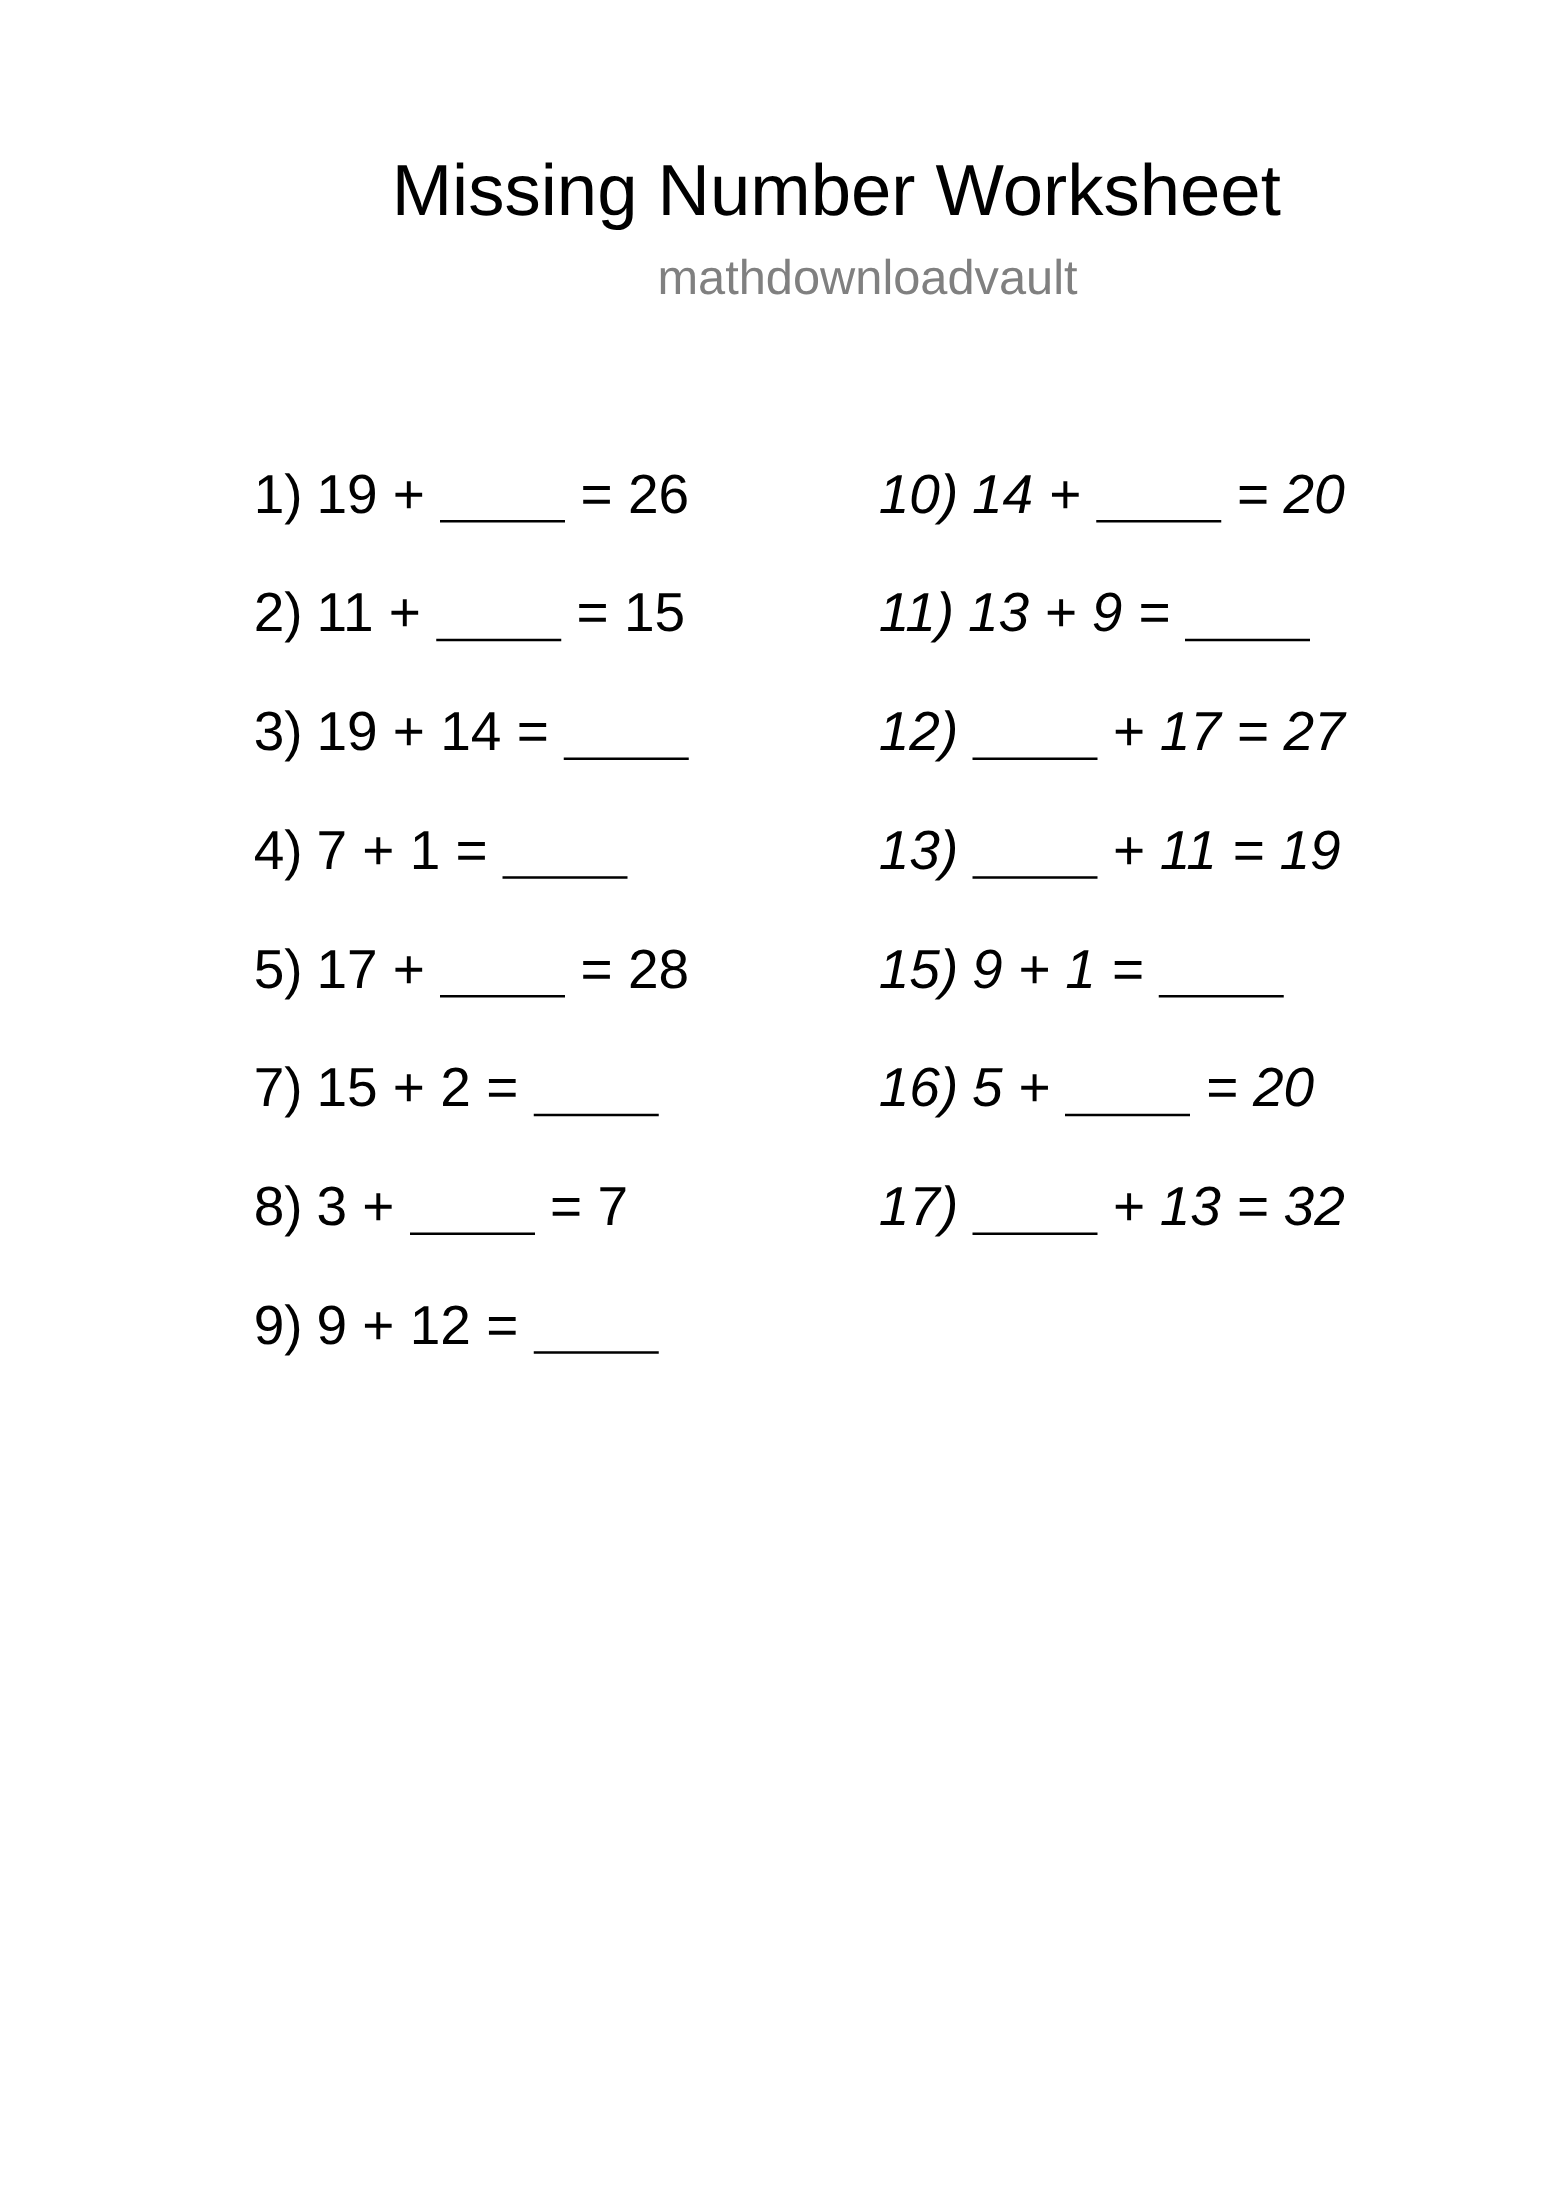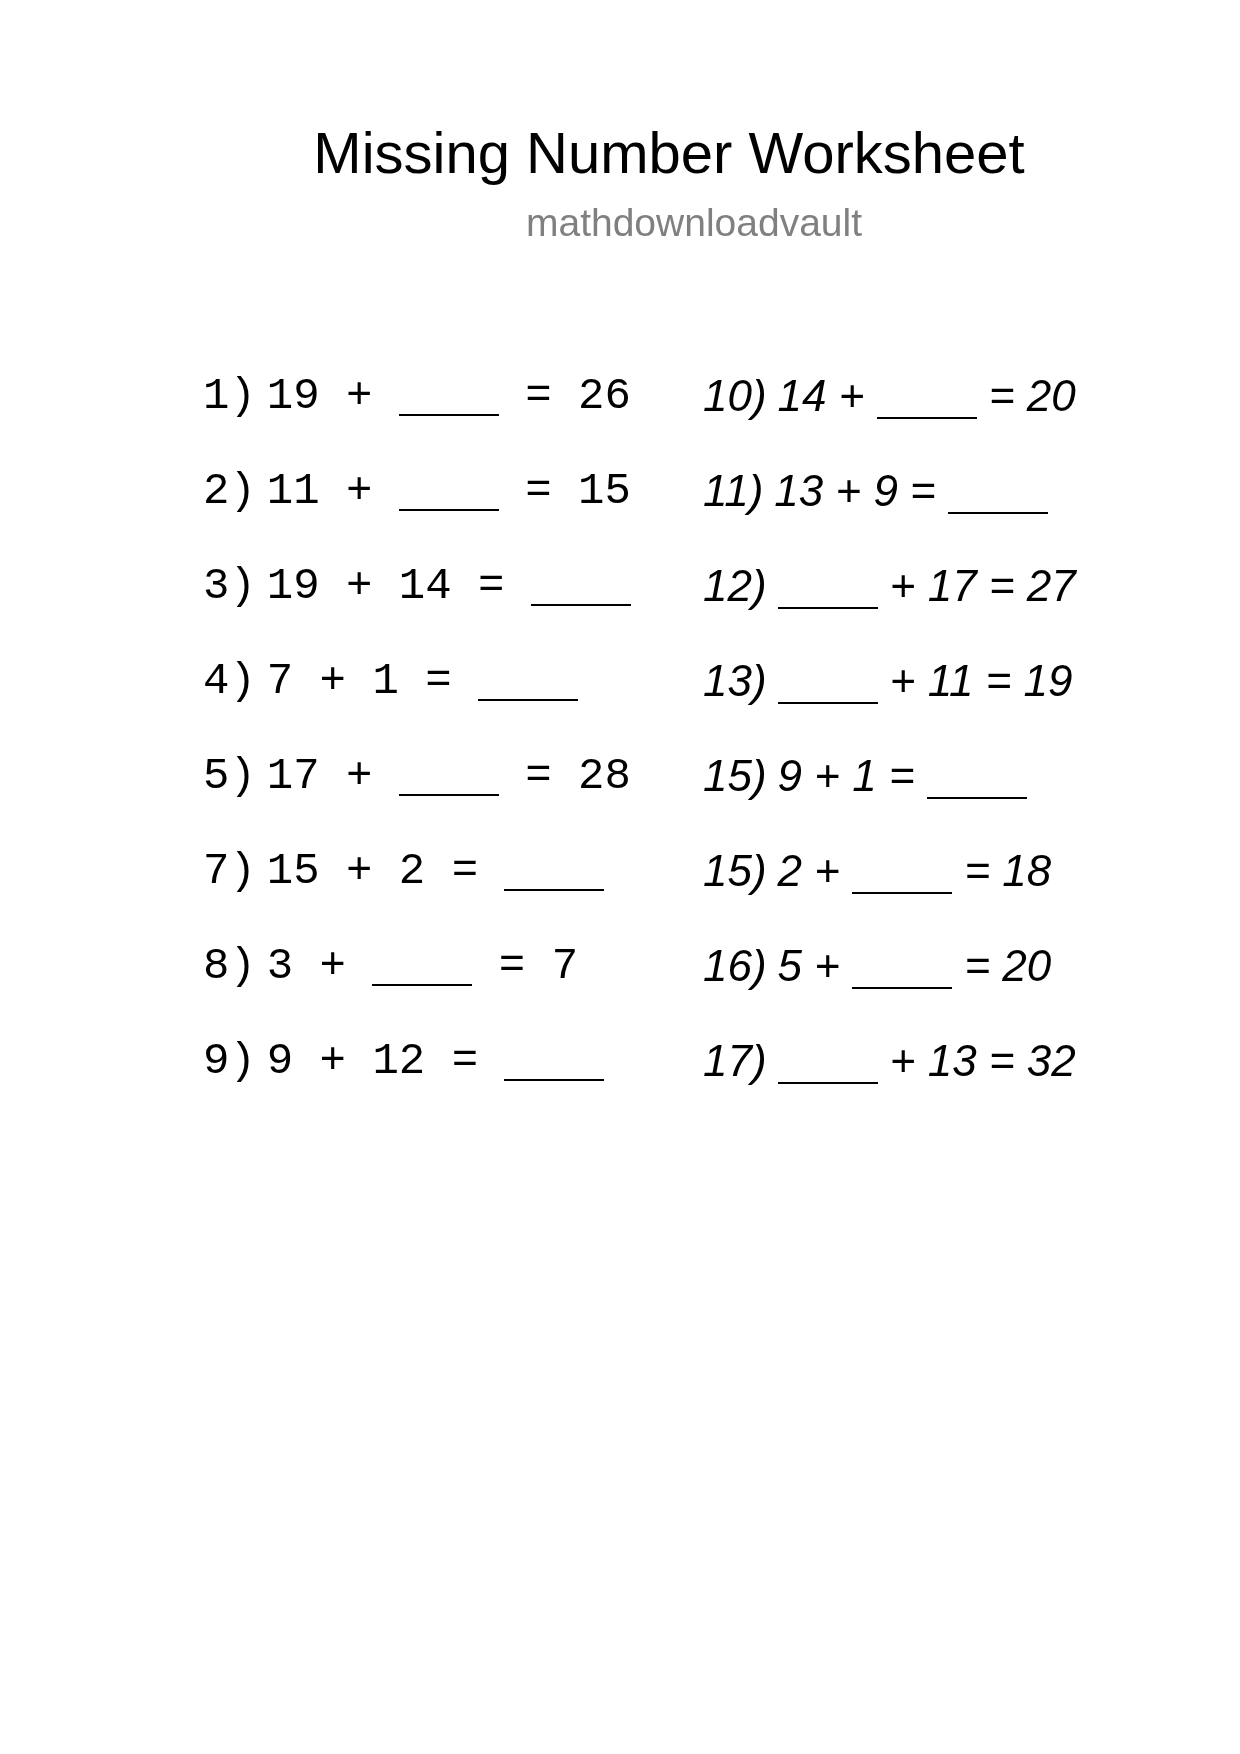--- a/index.html
+++ b/index.html
@@ -43,21 +43,21 @@
       text-align: center;
       font-size: 39px;
       line-height: 46px;
       color: #808080;
       white-space: nowrap;
     }
     .column {
       position: absolute;
       top: 350px;
     }
-    .col-1 { left: 203px; font-family: Liberation Mono, monospace; }
+    .col-1 { left: 203px; }
     .col-2 { left: 703px; font-style: italic; }
     .problem {
       height: 95px;
       font-size: 44px;
       line-height: 52px;
       white-space: nowrap;
     }
     .problem .num { margin-right: 0.25em; }
     .blank {
       display: inline-block;
@@ -83,17 +83,16 @@
       <div class="problem"><span class="num">7)</span><span>15 + 2 =</span> <span class="blank"></span></div>
       <div class="problem"><span class="num">8)</span><span>3 +</span> <span class="blank"></span> <span>= 7</span></div>
       <div class="problem"><span class="num">9)</span><span>9 + 12 =</span> <span class="blank"></span></div>
     </div>
   <div class="column col-2">
       <div class="problem"><span class="num">10)</span><span>14 +</span> <span class="blank"></span> <span>= 20</span></div>
       <div class="problem"><span class="num">11)</span><span>13 + 9 =</span> <span class="blank"></span></div>
       <div class="problem"><span class="num">12)</span><span class="blank"></span> <span>+ 17 = 27</span></div>
       <div class="problem"><span class="num">13)</span><span class="blank"></span> <span>+ 11 = 19</span></div>
       <div class="problem"><span class="num">15)</span><span>9 + 1 =</span> <span class="blank"></span></div>
-      <div class="problem"><span class="num">15)</span><span>2 +</span> <span class="blank"></span> <span>= 18</span></div>
       <div class="problem"><span class="num">16)</span><span>5 +</span> <span class="blank"></span> <span>= 20</span></div>
       <div class="problem"><span class="num">17)</span><span class="blank"></span> <span>+ 13 = 32</span></div>
     </div>
 </div>
 
 </body></html>

